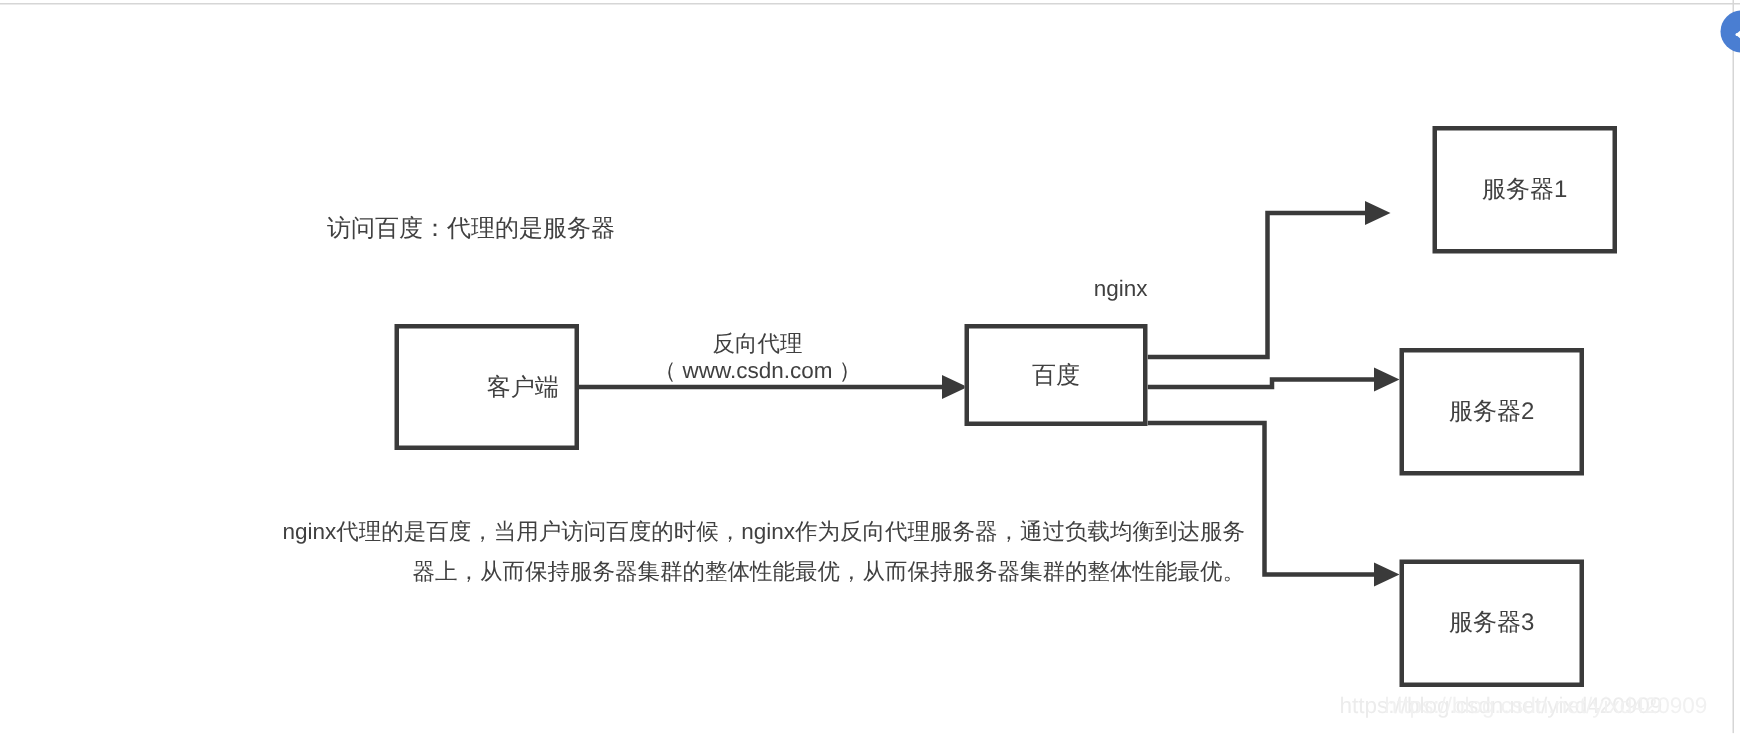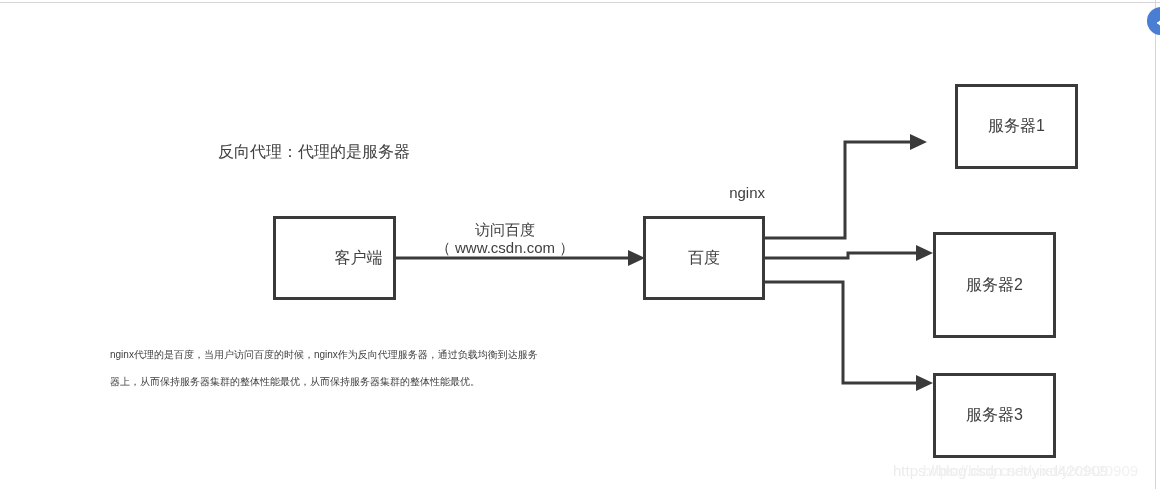--- a/index.html
+++ b/index.html
@@ -34,38 +34,38 @@
 
   
   .node {
     position: absolute;
     border: 3px solid #3a3a3a;
     background: #ffffff;
     display: flex; align-items: center; justify-content: center;
     color: #404040;
     font-size: 16px;
   }
-  .node-client  { left: 273px; top: 216px; width: 123px; height: 84px; padding-left: 48px; }
-  .node-proxy   { left: 643px; top: 216px; width: 122px; height: 84px; }
+  .node-client  { left: 263px; top: 216px; width: 123px; height: 84px; padding-left: 48px; }
+  .node-proxy   { left: 643px; top: 216px; width: 122px; height: 68px; }
   .node-server1 { left: 927px; top: 84px;  width: 123px; height: 85px; margin-left: 28px; }
-  .node-server2 { left: 933px; top: 232px; width: 123px; height: 106px; }
+  .node-server2 { left: 933px; top: 232px; width: 123px; height: 85px; }
   .node-server3 { left: 933px; top: 373px; width: 123px; height: 85px; }
 
   .diagram-svg { position: absolute; left: 0; top: 0; }
 
   .free-label { position: absolute; color: #404040; font-size: 15px; }
   .lbl-title  { left: 218px; top: 142px; font-size: 16px; }
   .lbl-nginx  { left: 643px; top: 184px; width: 122px; text-align: right; }
   .lbl-edge   {
     left: 395px; top: 221px; width: 220px;
     text-align: center; line-height: 18px;
   }
   .lbl-desc   {
     left: 110px; top: 341px; width: 720px;
-    text-align: left; line-height: 27px; font-size: 10px;
+    text-align: right; line-height: 27px; font-size: 15px;
   }
 
   
   .watermark {
     position: absolute; top: 462px; height: 20px;
     color: #ececec; font-size: 15px; white-space: nowrap;
     pointer-events: none;
   }
   .wm-1 { left: 893px; }
   .wm-2 { left: 923px; color: #f1f1f1; }
@@ -94,26 +94,26 @@
     <path d="M765,238 L845,238 L845,142 L912,142" stroke="#3a3a3a" stroke-width="3" fill="none"></path>
     <polygon points="910,134 927,142 910,150" fill="#3a3a3a"></polygon>
 
     <path d="M765,258 L848,258 L848,253 L918,253" stroke="#3a3a3a" stroke-width="3" fill="none"></path>
     <polygon points="916,245 933,253 916,261" fill="#3a3a3a"></polygon>
 
     <path d="M765,282 L843,282 L843,383 L918,383" stroke="#3a3a3a" stroke-width="3" fill="none"></path>
     <polygon points="916,375 933,383 916,391" fill="#3a3a3a"></polygon>
   </svg>
 
-  <div class="free-label lbl-title">反向代理：代理的是服务器</div>
+  <div class="free-label lbl-title">访问百度：代理的是服务器</div>
 
   <div class="free-label lbl-nginx">nginx</div>
 
   <div class="free-label lbl-edge">
-    <div>访问百度</div>
+    <div>反向代理</div>
     <div>（ www.csdn.com ）</div>
   </div>
 
   <div class="node node-client">
     <span>客户端</span>
   </div>
   <div class="node node-proxy">
     <span>百度</span>
   </div>
   <div class="node node-server1">

